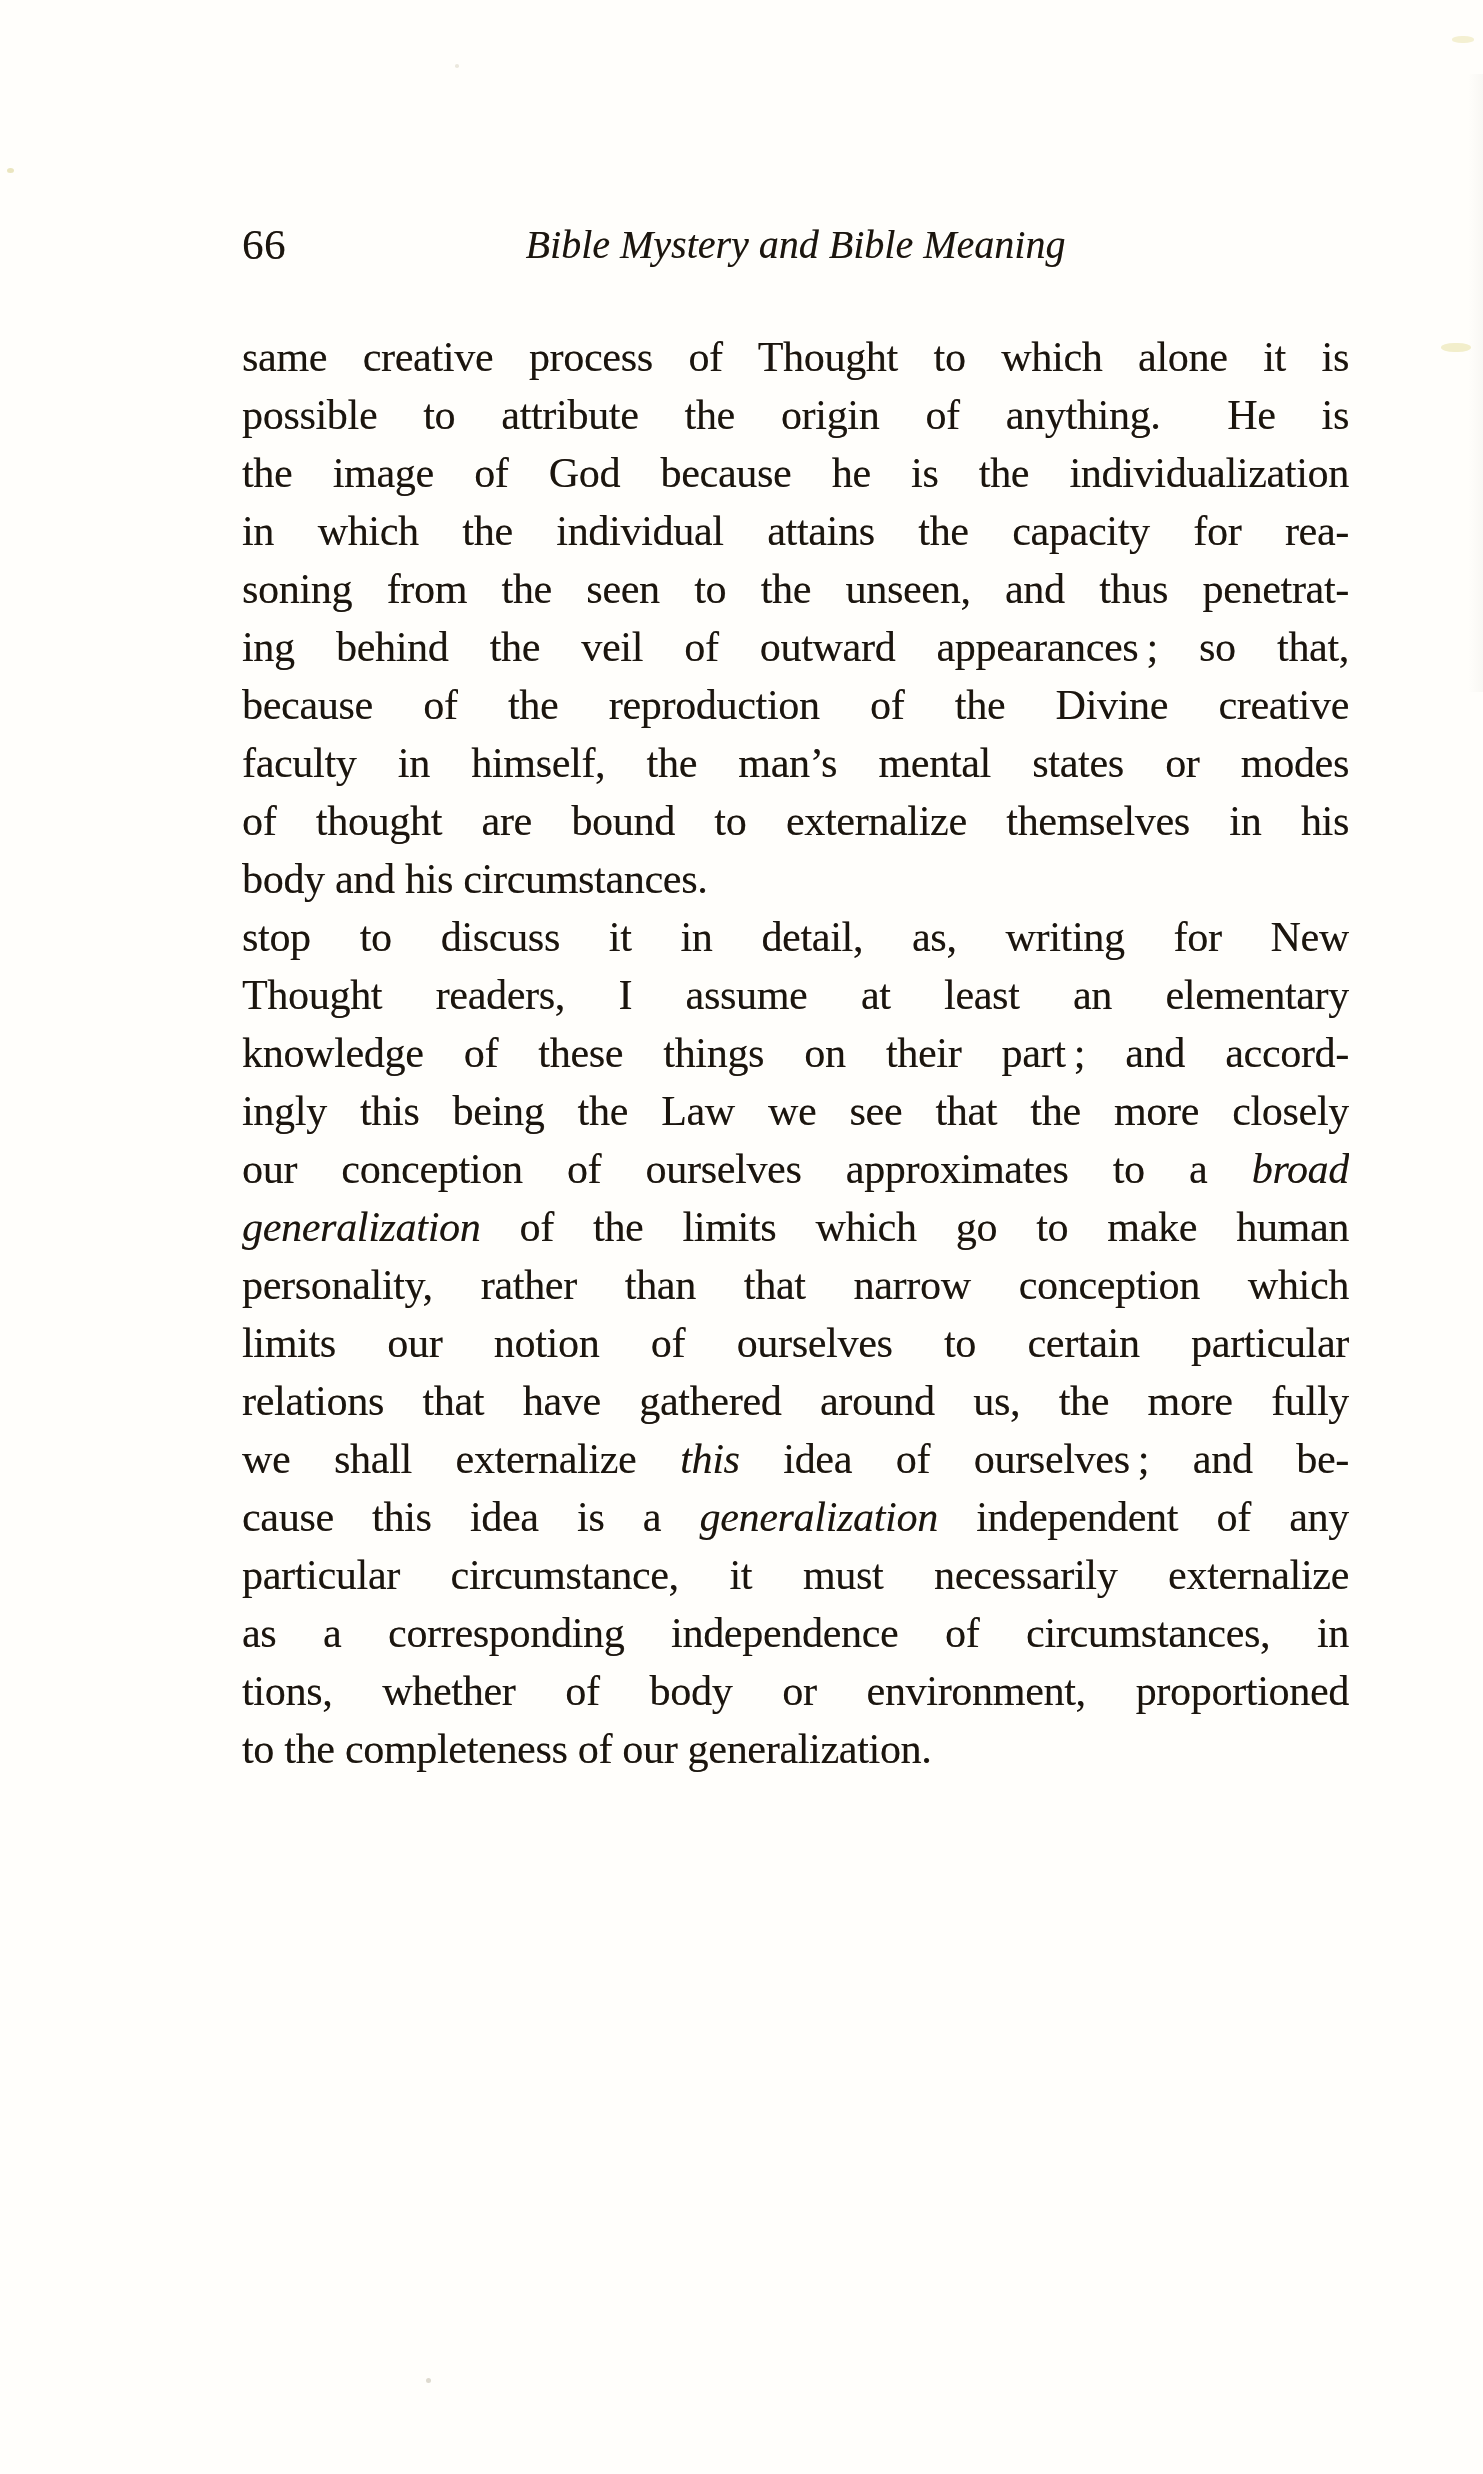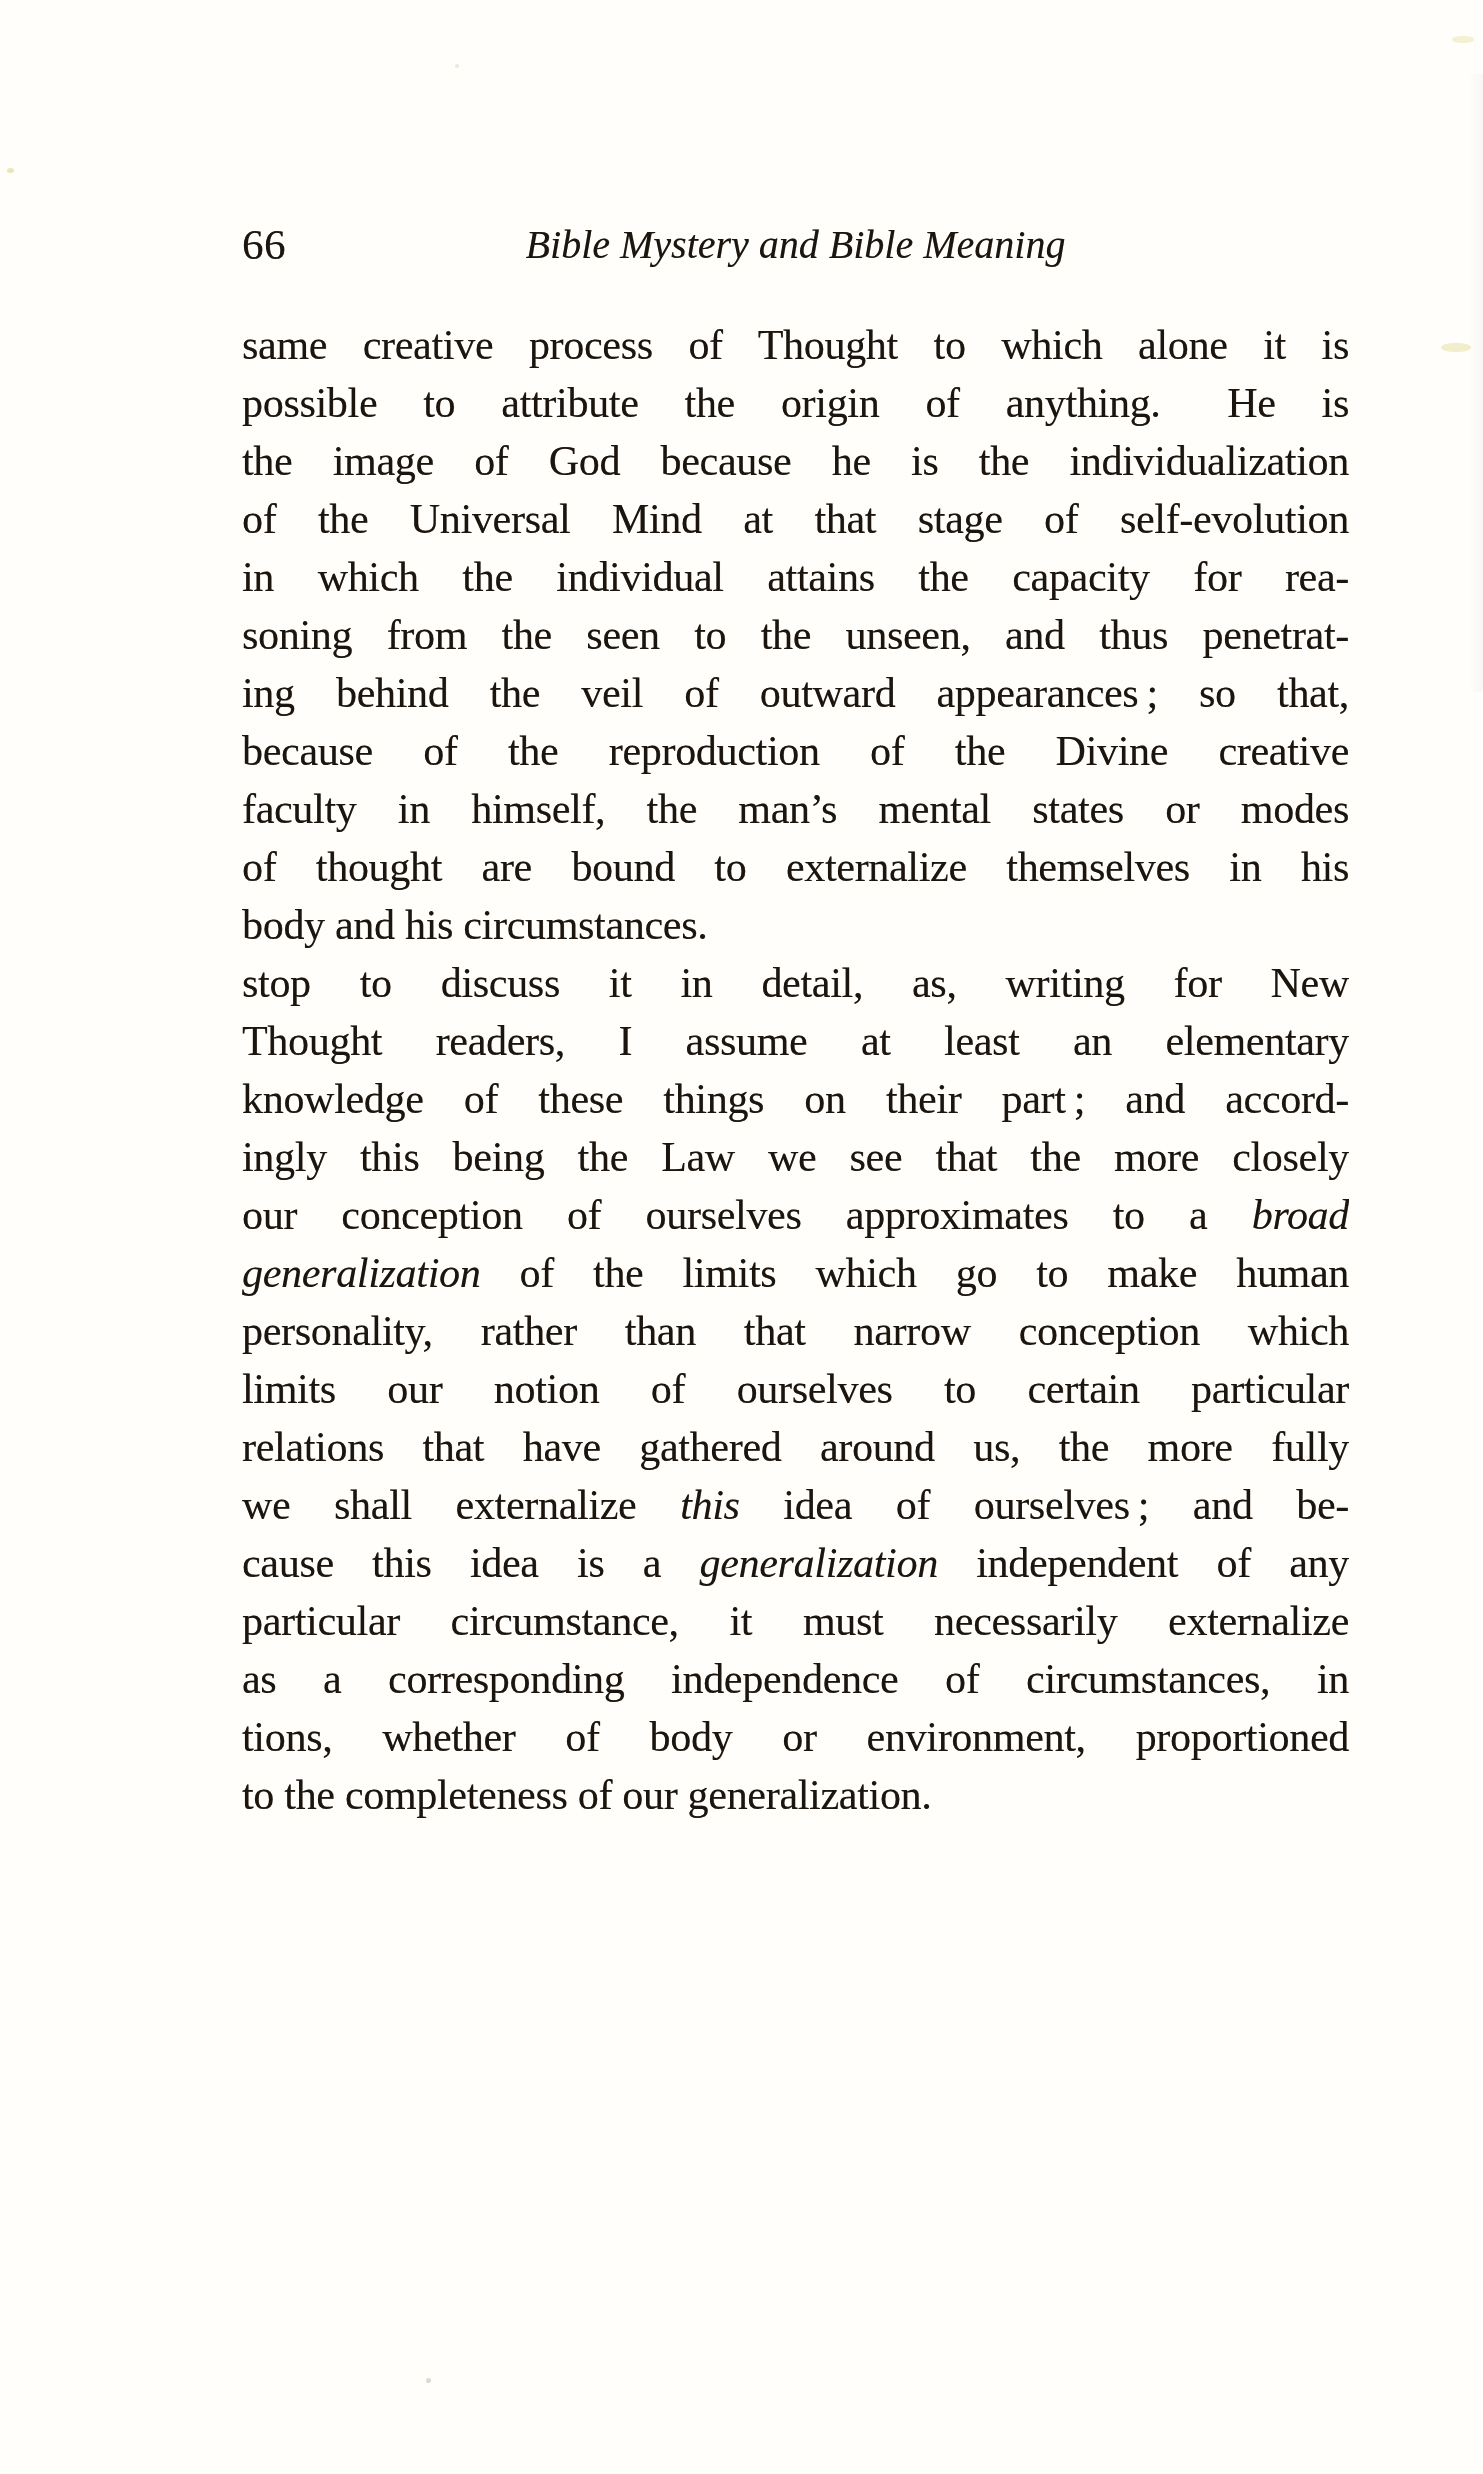--- a/index.html
+++ b/index.html
@@ -40,21 +40,21 @@
   }
   .header-title{
     position:absolute;left:0;top:0;width:100%;
     text-align:center;
     font-style:italic;
     font-size:40px;line-height:58px;
     text-shadow:0.2px 0.2px 0.3px rgba(27,21,14,0.5);
   }
 
   .text-block{
-    position:absolute;left:242px;top:316px;width:1107px;
+    position:absolute;left:242px;top:328px;width:1107px;
   }
   .line{
     height:58px;
     line-height:58px;
     font-size:42px;
     letter-spacing:-0.3px;
     text-align:justify;
     text-align-last:justify;
     overflow:hidden;
     white-space:normal;
@@ -84,21 +84,20 @@
   <div class="running-header">
     <span class="page-number">66</span>
     <span class="header-title">Bible Mystery and Bible Meaning</span>
   </div>
 
   <div class="text-block">
       <div>
         <div class="line"><span>same creative process of Thought to which alone it is</span></div>
         <div class="line"><span>possible to attribute the origin of anything.  He is</span></div>
         <div class="line"><span>the image of God because he is the individualization</span></div>
-        <div class="line"><span>of the Universal Mind at that stage of self-evolution</span></div>
         <div class="line"><span>in which the individual attains the capacity for rea-</span></div>
         <div class="line"><span>soning from the seen to the unseen, and thus penetrat-</span></div>
         <div class="line"><span>ing behind the veil of outward appearances ; so that,</span></div>
         <div class="line"><span>because of the reproduction of the Divine creative</span></div>
         <div class="line"><span>faculty in himself, the man’s mental states or modes</span></div>
         <div class="line"><span>of thought are bound to externalize themselves in his</span></div>
         <div class="line para-end"><span>body and his circumstances.</span></div>
       </div>
       <div>
         <div class="line"><span>stop to discuss it in detail, as, writing for New</span></div>

